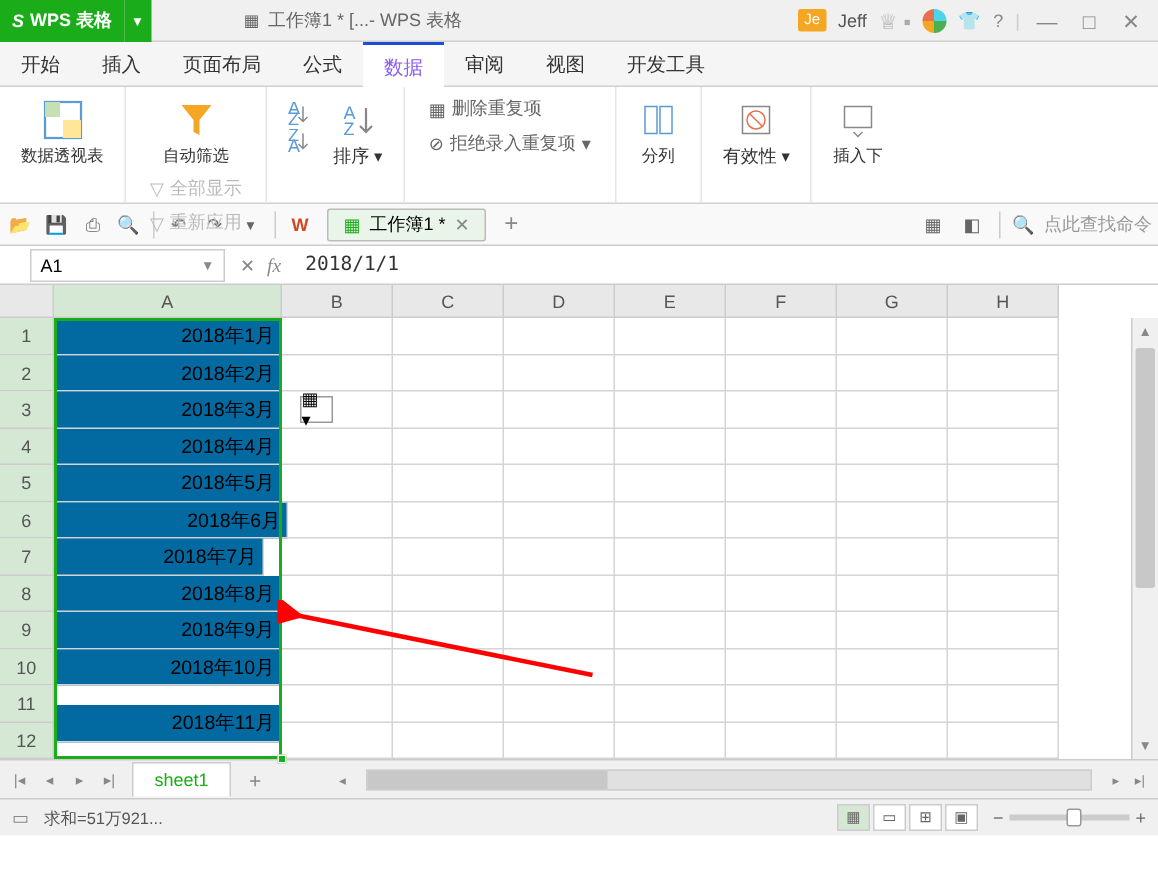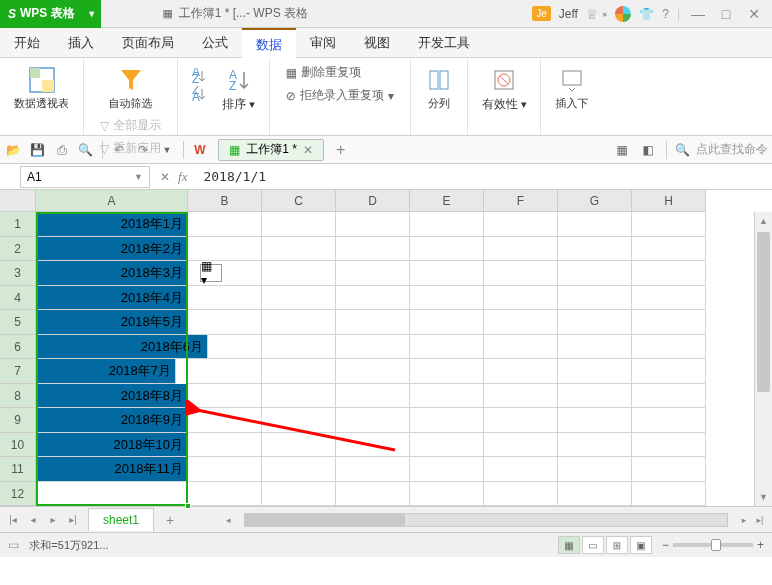--- a/index.html
+++ b/index.html
@@ -11,21 +11,21 @@
 .title-doc{margin-left:60px;color:#666;display:flex;align-items:center;gap:4px}
 .title-right{margin-left:auto;display:flex;align-items:center;gap:8px;padding-right:8px}
 .user-badge{background:#f5a623;color:#fff;padding:2px 4px;font-size:10px;border-radius:2px}
 .user-name{color:#555}
 .crown{color:#aaa;font-size:14px}
 .colorball{width:16px;height:16px;border-radius:50%;background:conic-gradient(#4cd4e8 0 90deg,#4caf50 90deg 180deg,#f5a623 180deg 270deg,#e8704c 270deg 360deg)}
 .shirt{color:#4cb8ea}
 .winbtn{color:#888;font-size:14px;width:20px;text-align:center;cursor:pointer}
 .menubar{height:30px;background:#f5f5f5;display:flex;align-items:center;border-bottom:1px solid #d0d0d0}
 .menu-item{padding:0 14px;height:30px;line-height:30px;color:#333;cursor:pointer;font-size:13px}
-.menu-item.active{background:#fff;border-top:2px solid #a16207;color:#1d4ed8;font-weight:500}
+.menu-item.active{background:#fff;border-top:2px solid #1d4ed8;color:#8b5cf6;font-weight:500}
 .ribbon{height:78px;background:#fff;border-bottom:1px solid #d0d0d0;display:flex;align-items:stretch}
 .ribbon-group{display:flex;flex-direction:column;align-items:center;justify-content:flex-start;padding:4px 8px;border-right:1px solid #e5e5e5;position:relative}
 .ribbon-big{display:flex;flex-direction:column;align-items:center;gap:2px;padding:4px 6px;cursor:pointer}
 .ribbon-big .ico{width:28px;height:28px;display:flex;align-items:center;justify-content:center}
 .ribbon-big .lbl{font-size:11px;color:#333;white-space:nowrap}
 .ribbon-small{display:flex;align-items:center;gap:4px;padding:2px 4px;cursor:pointer;color:#666}
 .ribbon-small.disabled{color:#bbb}
 .ribbon-col{display:flex;flex-direction:column;justify-content:center;gap:2px;padding:0 4px}
 .qat{height:28px;background:#f9f9f9;border-bottom:1px solid #ccc;display:flex;align-items:center;padding:0 4px;gap:4px}
 .qat-btn{width:20px;height:20px;display:flex;align-items:center;justify-content:center;cursor:pointer;color:#666}
@@ -287,26 +287,26 @@
       <div class="row-h sel">10</div>
       <div class="row-h sel">11</div>
       <div class="row-h sel">12</div>
     </div>
   <div class="cells" id="cells">
       <div class="cell selcol" style="left: 0px; top: 0px; width: 152px;">2018年1月</div>
       <div class="cell selcol" style="left: 0px; top: 24.5px; width: 152px;">2018年2月</div>
       <div class="cell selcol" style="left: 0px; top: 49px; width: 152px;">2018年3月</div>
       <div class="cell selcol" style="left: 0px; top: 73.5px; width: 152px;">2018年4月</div>
       <div class="cell selcol" style="left: 0px; top: 98px; width: 152px;">2018年5月</div>
-      <div class="cell selcol" style="left: 0px; top: 122.5px; width: 172px;">2018年6月</div>
+      <div class="cell selcol" style="left: 0px; top: 122.5px; width: 156px;">2018年6月</div>
       <div class="cell selcol" style="left: 0px; top: 147px; width: 140px;">2018年7月</div>
       <div class="cell selcol" style="left: 0px; top: 171.5px; width: 152px;">2018年8月</div>
       <div class="cell selcol" style="left: 0px; top: 196px; width: 152px;">2018年9月</div>
       <div class="cell selcol" style="left: 0px; top: 220.5px; width: 152px;">2018年10月</div>
-      <div class="cell selcol" style="left: 0px; top: 245px; width: 152px;">2018年11月</div>
+      <div class="cell selcol" style="left: 0px; top: 258px; width: 152px;">2018年11月</div>
       <div class="cell" style="left: 152px; top: 0px; width: 74px;"></div>
       <div class="cell" style="left: 152px; top: 24.5px; width: 74px;"></div>
       <div class="cell" style="left: 152px; top: 49px; width: 74px;"></div>
       <div class="cell" style="left: 152px; top: 73.5px; width: 74px;"></div>
       <div class="cell" style="left: 152px; top: 98px; width: 74px;"></div>
       <div class="cell" style="left: 152px; top: 122.5px; width: 74px;"></div>
       <div class="cell" style="left: 152px; top: 147px; width: 74px;"></div>
       <div class="cell" style="left: 152px; top: 171.5px; width: 74px;"></div>
       <div class="cell" style="left: 152px; top: 196px; width: 74px;"></div>
       <div class="cell" style="left: 152px; top: 220.5px; width: 74px;"></div>

